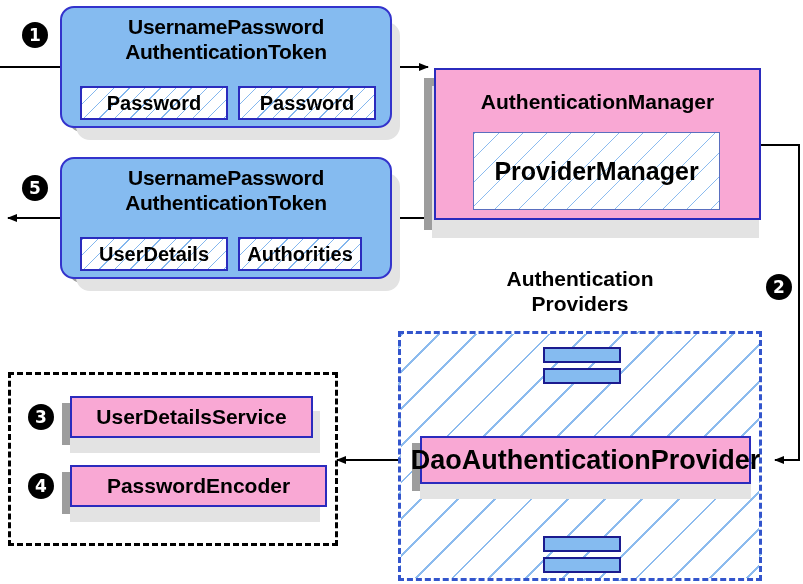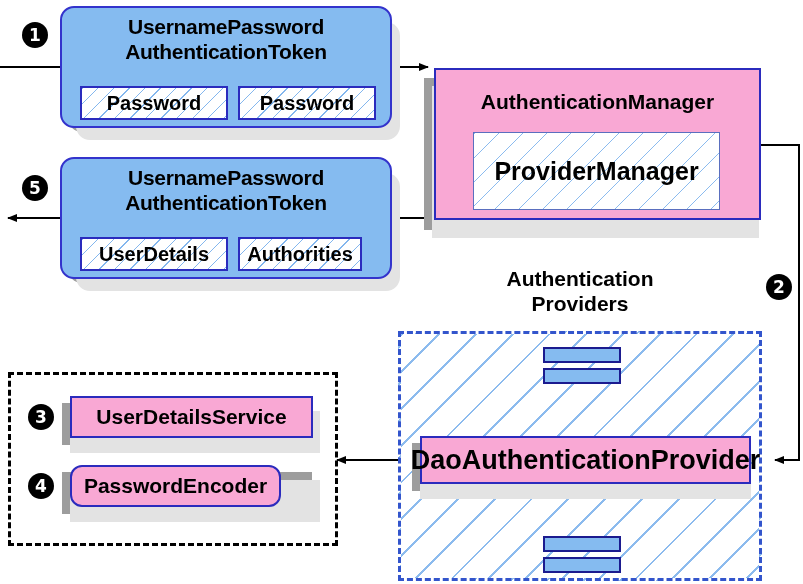--- a/index.html
+++ b/index.html
@@ -152,16 +152,16 @@
 
   <div class="dashed-black" style="position:absolute;left:8px;top:372px;width:330px;height:174px;"></div>
 
   <div class="shadow3d" style="left:62px;top:403px;width:250px;height:42px;"></div>
   <div class="shadow3d light" style="left:70px;top:411px;width:250px;height:42px;"></div>
   <div class="node box" style="left:70px;top:396px;width:243px;height:42px;font-size:21px;">UserDetailsService</div>
   <div class="badge" style="left:28px;top:404px;">3</div>
 
   <div class="shadow3d" style="left:62px;top:472px;width:250px;height:42px;"></div>
   <div class="shadow3d light" style="left:70px;top:480px;width:250px;height:42px;"></div>
-  <div class="node box" style="left:70px;top:465px;width:211px;height:42px;font-size:21px;border-radius:12px;">PasswordEncoder</div>
+  <div class="node box" style="left:70px;top:465px;width:257px;height:42px;font-size:21px;">PasswordEncoder</div>
   <div class="badge" style="left:28px;top:473px;">4</div>
 
 </div>
 
 </body></html>

